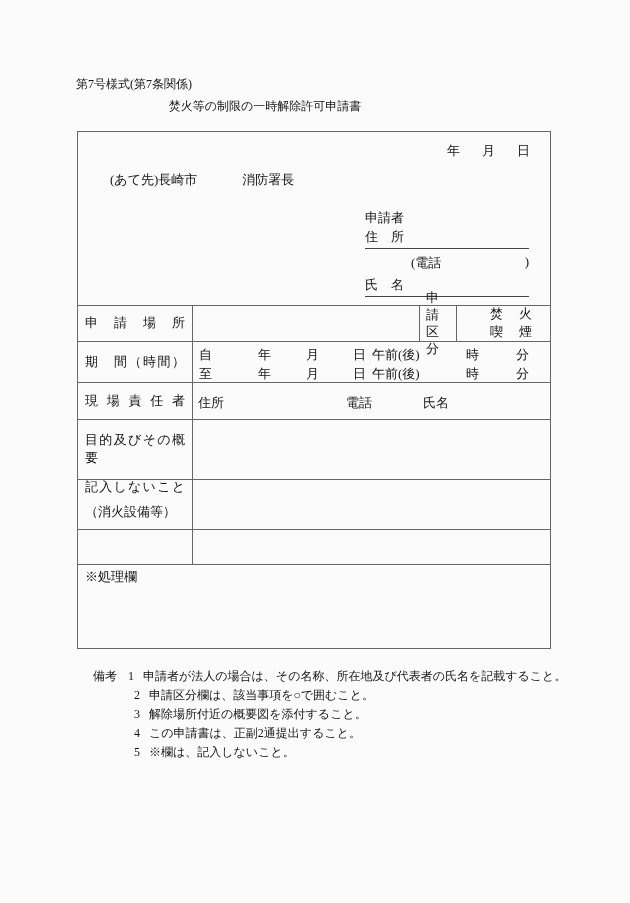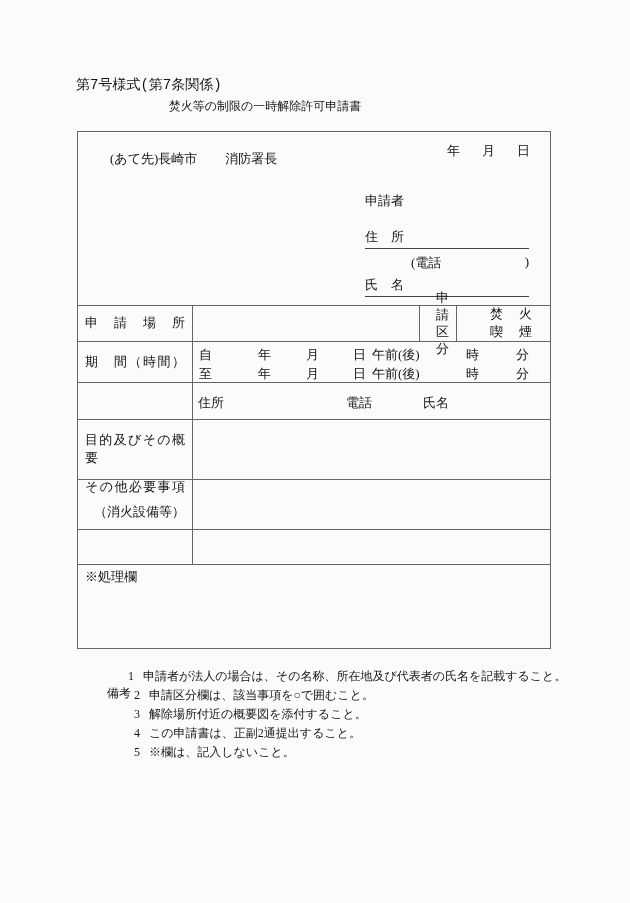--- a/index.html
+++ b/index.html
@@ -6,46 +6,46 @@
   body {
     width: 630px; height: 903px;
     background: #fbfbfb;
     font-family: "Liberation Serif", "DejaVu Serif", serif;
     color: #141414;
     -webkit-font-smoothing: antialiased;
   }
   .page { position: relative; width: 630px; height: 903px; overflow: hidden; }
   .abs { position: absolute; }
 
-  .form-number { left: 76px; top: 76px; font-size: 14px; font-family: Liberation Mono, monospace; }
+  .form-number { left: 76px; top: 76px; font-size: 12px; }
   .doc-title { left: 0; top: 98px; width: 530px; text-align: center; font-size: 12px; }
 
   
   .form-table {
     left: 77px; top: 131px;
     width: 472px; height: 516px;
     border: 1px solid #666;
     font-size: 13px;
   }
   .hline { position: absolute; left: 0; width: 472px; height: 1px; background: #666; }
   .vline { position: absolute; width: 1px; background: #666; }
 
   
   .date-row { left: 369px; top: 10px; display: flex; gap: 22px; }
-  .addressee { left: 32px; top: 18px; display: flex; gap: 28px; }
-  .applicant-label { left: 287px; top: 60px; text-align: right; }
+  .addressee { left: 32px; top: 39px; display: flex; gap: 45px; }
+  .applicant-label { left: 287px; top: 77px; text-align: right; }
   .uline { border-bottom: 1px solid #444; padding-bottom: 2px; }
   .address-line { left: 287px; top: 96px; width: 164px; }
   .phone-line { left: 333px; top: 122px; width: 118px; display: flex; justify-content: space-between; }
   .name-line { left: 287px; top: 144px; width: 164px; }
 
   
   .cell { position: absolute; box-sizing: border-box; display: flex; align-items: center; padding: 0 7px; }
   .jlabel { flex: 1; text-align: justify; text-align-last: justify; }
-  .clabel { flex: 1; text-align: right; }
+  .clabel { flex: 1; text-align: left; }
   .two-line { flex-direction: column; justify-content: center; }
   .two-line > div { width: 100%; line-height: 17px; }
   .fire-label > div { line-height: 16px; }
   .opt-cell { padding: 0 18px; }
   .period-cell { display: block; padding: 5px 0 0 0; }
   .period-line { position: relative; height: 19px; }
   .period-line span { position: absolute; top: 0; }
   .manager-cell { display: block; position: relative; }
   .manager-cell span { position: absolute; top: 12px; }
   .proc-cell { align-items: flex-start; padding: 4px 7px; }
@@ -123,52 +123,55 @@
         <span style="left:7px;">至</span>
         <span style="left:66px;">年</span>
         <span style="left:114px;">月</span>
         <span style="left:161px;">日</span>
         <span style="left:180px;">午前(後)</span>
         <span style="left:274px;">時</span>
         <span style="left:324px;">分</span>
       </div>
     </div>
 
+    <div class="cell" style="left:0; top:250px; width:114px; height:37px;">
+      <div class="jlabel">現場責任者</div>
+    </div>
     <div class="cell manager-cell" style="left:114px; top:250px; width:358px; height:37px;">
       <span style="left:6px;">住所</span>
       <span style="left:154px;">電話</span>
       <span style="left:231px;">氏名</span>
     </div>
 
     <div class="cell" style="left:0; top:287px; width:114px; height:60px;">
       <div class="jlabel">目的及びその概要</div>
     </div>
     <div class="cell" style="left:114px; top:287px; width:358px; height:60px;">
       <div></div>
     </div>
 
     <div class="cell two-line fire-label" style="left:0; top:347px; width:114px; height:50px;">
-      <div class="jlabel">その他必要事項</div>
+      <div class="jlabel">記入しないこと</div>
       <div class="clabel">（消火設備等）</div>
     </div>
     <div class="cell" style="left:114px; top:347px; width:358px; height:50px;">
       <div></div>
     </div>
 
     <div class="cell" style="left:114px; top:397px; width:358px; height:35px;">
       <div></div>
     </div>
 
     <div class="cell proc-cell" style="left:0; top:432px; width:472px; height:84px;">
       <div>※処理欄</div>
     </div>
   </div>
 
   <div>
-    <span class="abs note" style="left:107px;  top:670px;margin-top:17px;">備考</span>
+    <span class="abs note" style="left:93px;  top:670px;">備考</span>
 
     <span class="abs note" style="left:128px; top:670px;">1</span>
     <span class="abs note" style="left:143px; top:670px;">申請者が法人の場合は、その名称、所在地及び代表者の氏名を記載すること。</span>
 
     <span class="abs note" style="left:134px; top:689px;">2</span>
     <span class="abs note" style="left:149px; top:689px;">申請区分欄は、該当事項を○で囲むこと。</span>
 
     <span class="abs note" style="left:134px; top:708px;">3</span>
     <span class="abs note" style="left:149px; top:708px;">解除場所付近の概要図を添付すること。</span>
 

